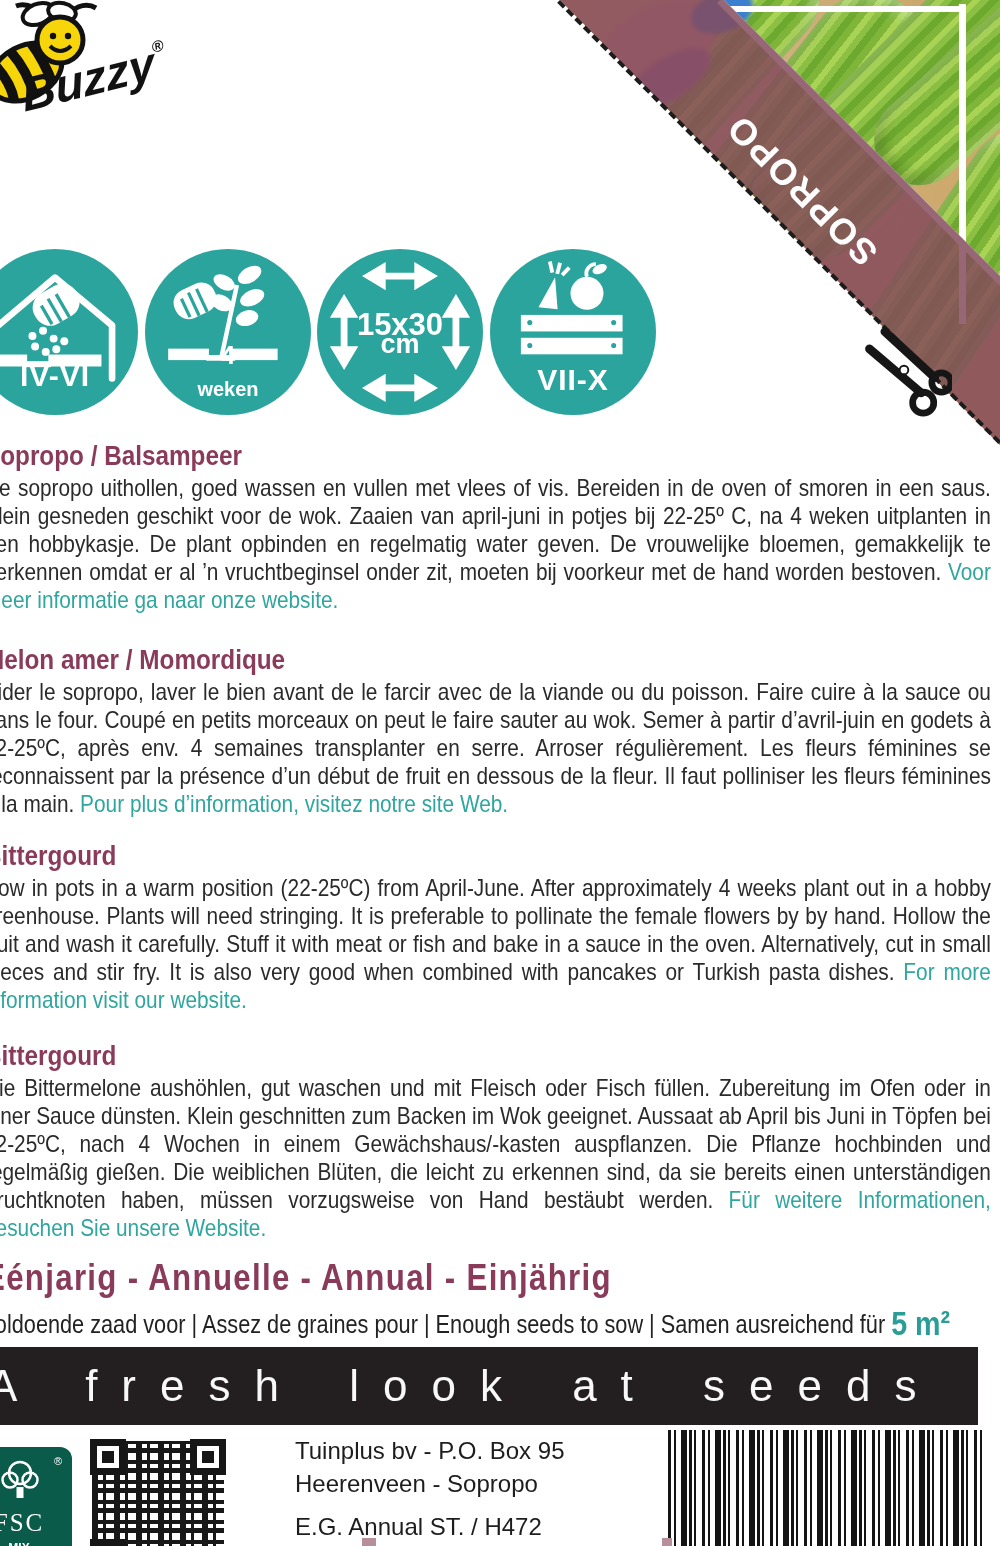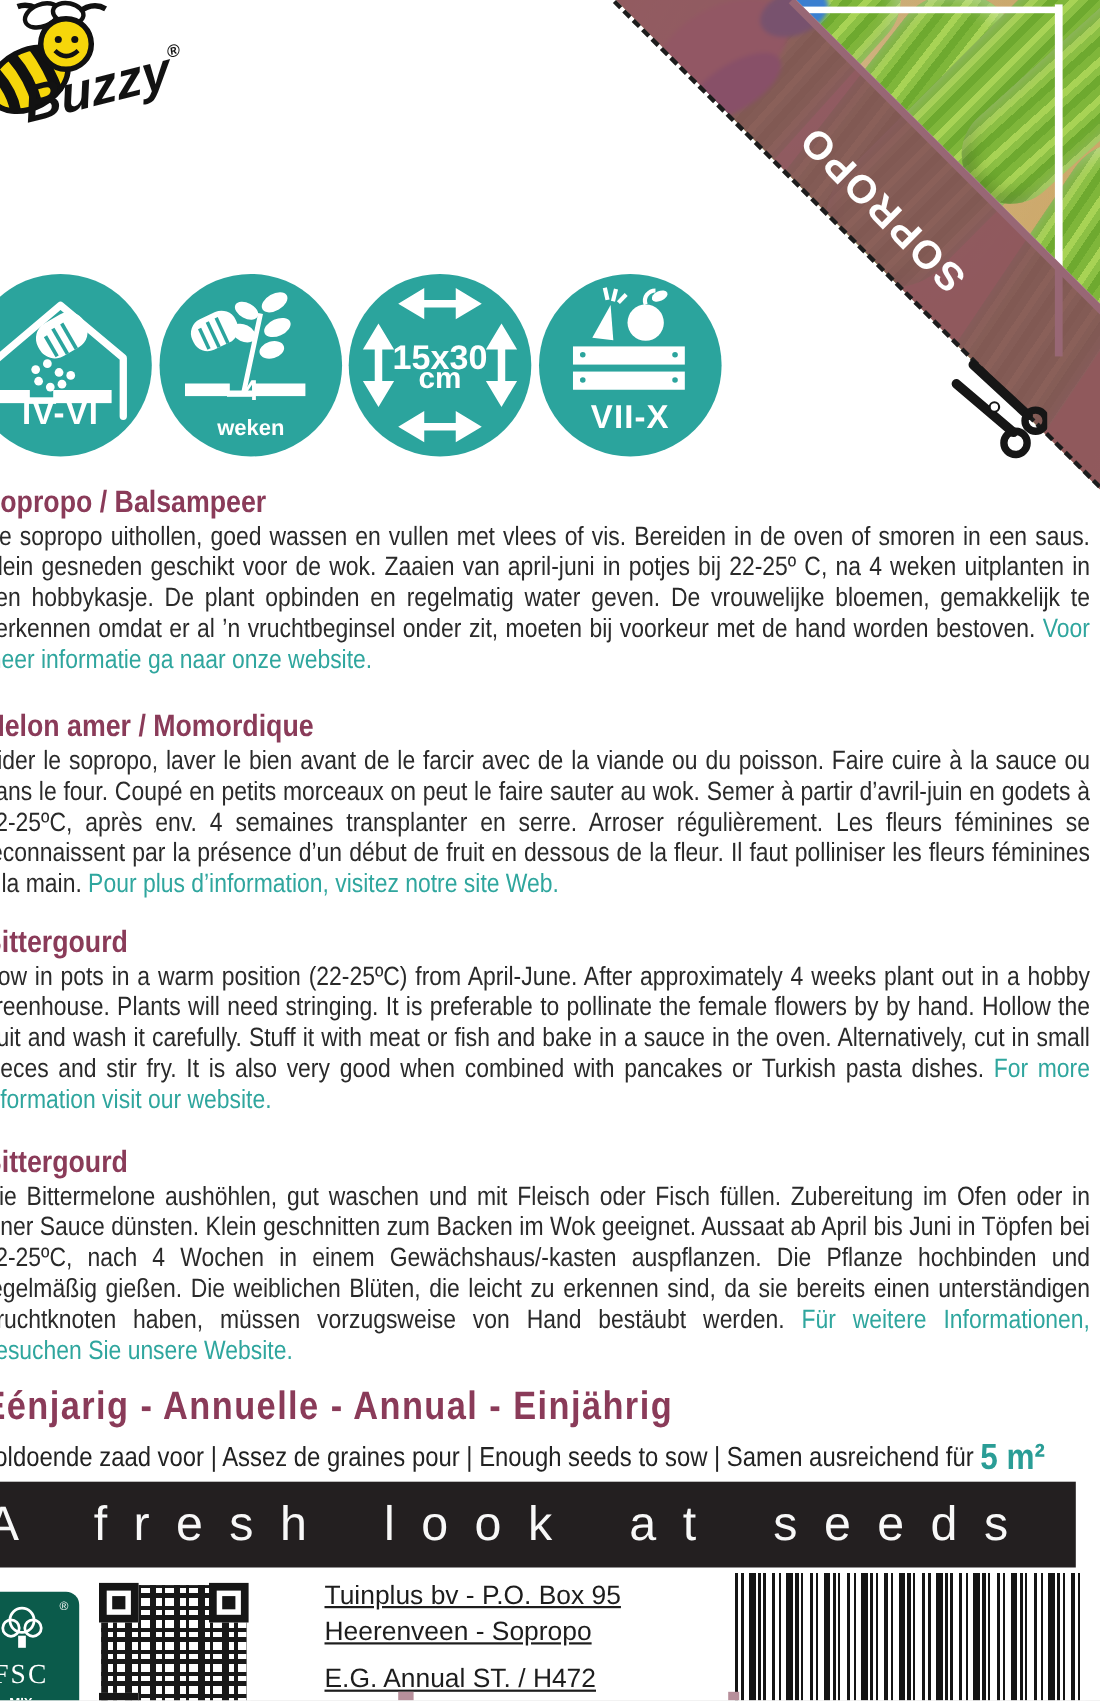--- a/index.html
+++ b/index.html
@@ -87,21 +87,21 @@
                  font-family:"Liberation Serif",serif;font-size:25px;letter-spacing:2px;}
   .fsc .fsc-mix{position:absolute;width:100%;top:94px;text-align:center;font-size:12px;font-weight:bold;}
   .qr{position:absolute;left:88px;top:1437px;width:140px;height:140px;background:#fff;}
   .qr-noise{position:absolute;inset:4px;
     background-image:
       repeating-linear-gradient(90deg,#181818 0 6px,transparent 6px 11px,#181818 11px 14px,transparent 14px 22px),
       repeating-linear-gradient(0deg,#181818 0 5px,transparent 5px 9px,#181818 9px 13px,transparent 13px 20px);}
   .finder{position:absolute;width:36px;height:36px;background:#fff;border:7px solid #161616;box-sizing:border-box;}
   .finder::after{content:"";position:absolute;inset:5px;background:#161616;}
   .f-tl{left:2px;top:2px;} .f-tr{right:2px;top:2px;} .f-bl{left:2px;top:102px;}
-  .address{position:absolute;left:295px;top:1434px;font-size:24px;color:#1d1d1d;line-height:33px;text-decoration:underline;}
+  .address{position:absolute;left:295px;top:1434px;font-size:24px;color:#1d1d1d;line-height:33px;}
   .address .gap{height:10px;}
   .barcode{position:absolute;left:668px;top:1430px;width:319px;height:116px;
     background:repeating-linear-gradient(90deg,#141414 0 3px,#fff 3px 6px,#141414 6px 8px,#fff 8px 13px,#141414 13px 19px,#fff 19px 21px,#141414 21px 24px,#fff 24px 26px,#141414 26px 28px,#fff 28px 34px);}
   .print-mark{position:absolute;height:8px;background:#b78f9b;}
   .pm1{left:362px;top:1538px;width:14px;} .pm2{left:662px;top:1538px;width:10px;}
 </style>
 </head>
 <body>
 
 <div class="page">

